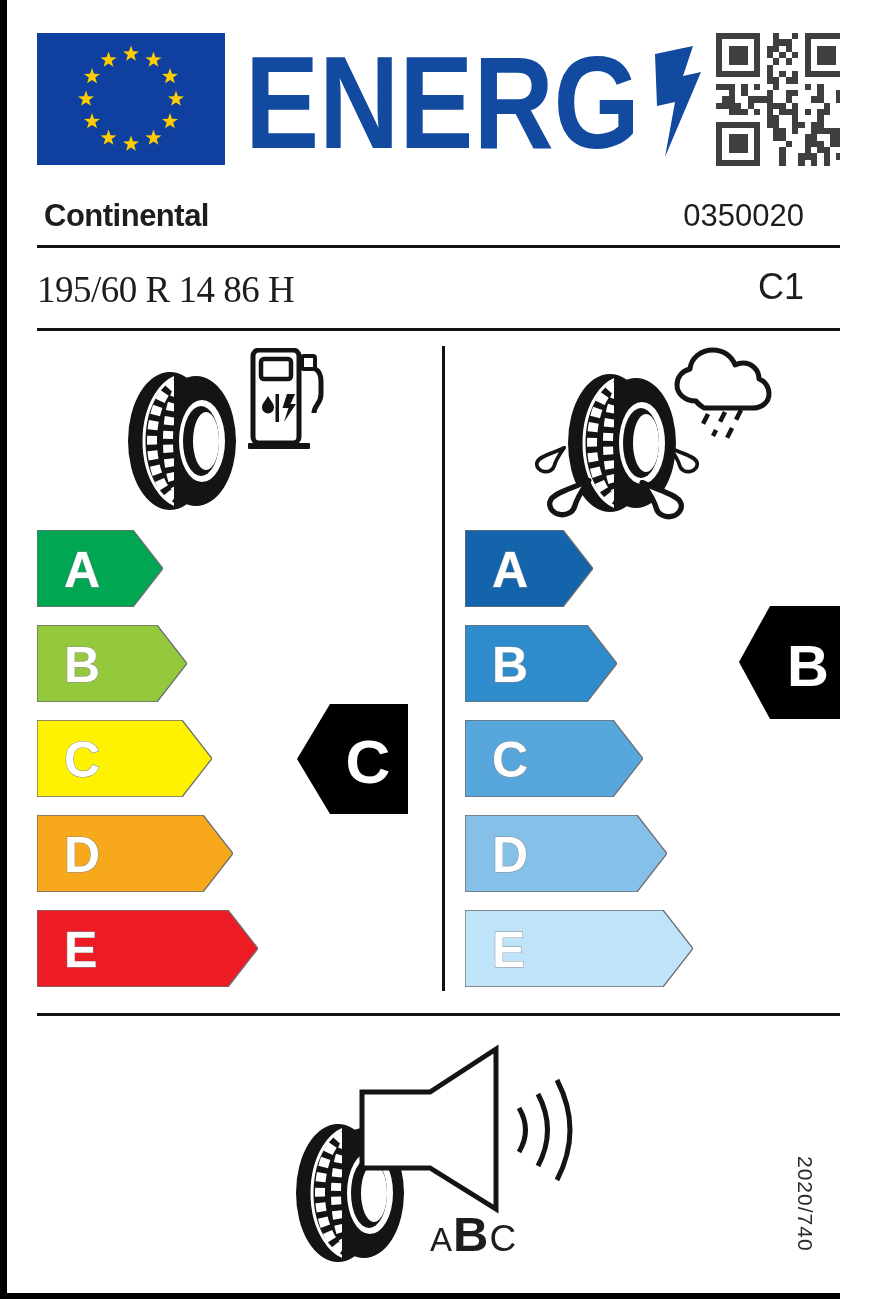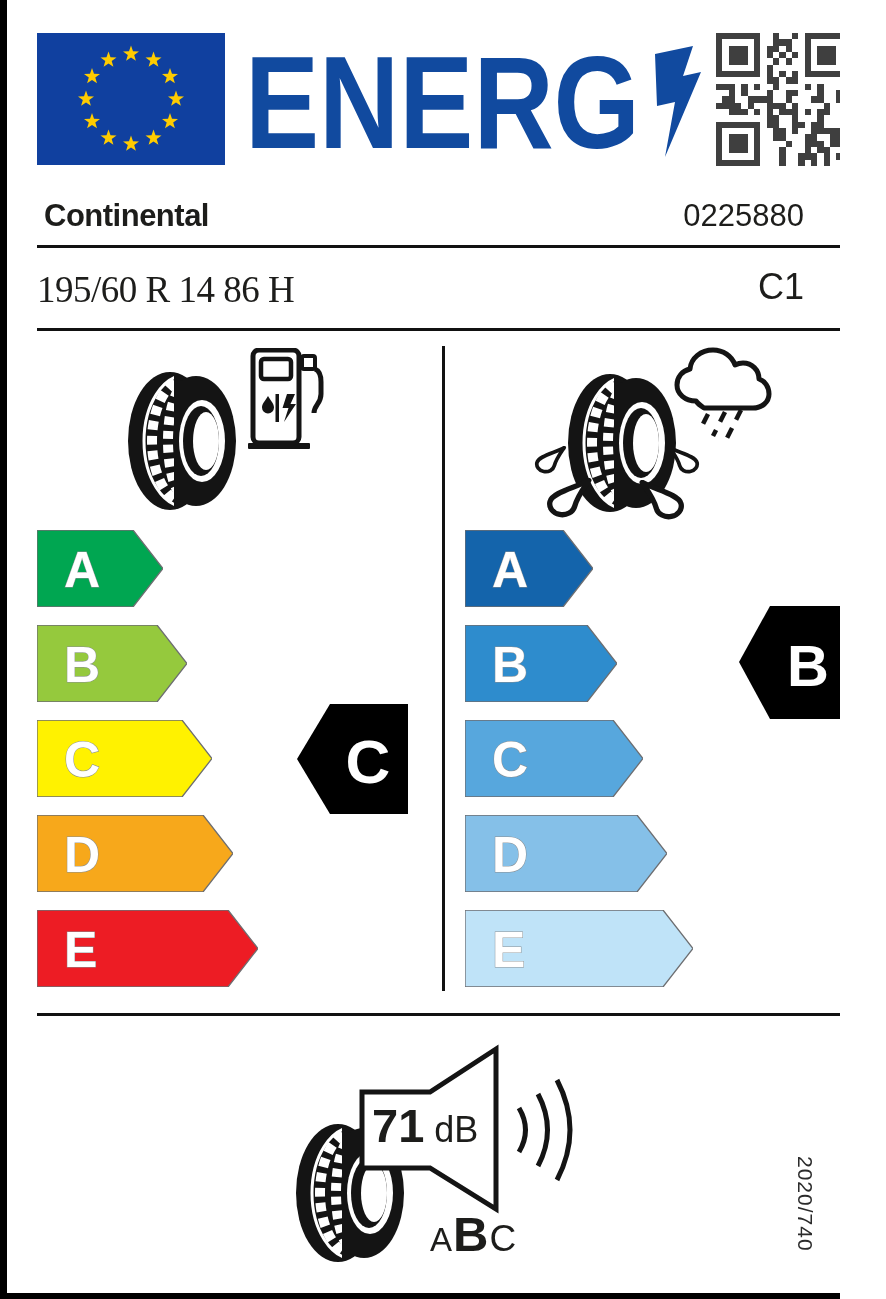--- a/index.html
+++ b/index.html
@@ -296,21 +296,21 @@
       <rect x="5" y="20" width="1" height="1" fill="#3f3f3f"></rect>
       <rect x="6" y="20" width="1" height="1" fill="#3f3f3f"></rect>
       <rect x="10" y="20" width="1" height="1" fill="#3f3f3f"></rect>
       <rect x="13" y="20" width="1" height="1" fill="#3f3f3f"></rect>
       <rect x="15" y="20" width="1" height="1" fill="#3f3f3f"></rect>
       <rect x="17" y="20" width="1" height="1" fill="#3f3f3f"></rect>
       <rect x="20" y="20" width="1" height="1" fill="#3f3f3f"></rect>
     </svg>
 
   <div class="brand">Continental</div>
-  <div class="typeid">0225880</div>
+  <div class="typeid">0350020</div>
   <div class="rule" style="top:245px"></div>
 
   <div class="size">195/60 R 14 86 H</div>
   <div class="tclass">C1</div>
   <div class="rule" style="top:328px"></div>
 
   <div class="vrule" style="left:442px;top:346px;height:645px"></div>
 
   <svg class="abs" style="left:126px;top:370px" width="112" height="142">
     <use href="#tire-sym" xlink:href="#tire-sym" width="112" height="142"></use>
@@ -410,23 +410,19 @@
     <use href="#tire-sym" xlink:href="#tire-sym" width="112" height="142"></use>
   </svg>
   <svg class="abs" style="left:356px;top:1044px" width="250" height="172" viewBox="0 0 250 172">
     <path d="M6,48 H74 L140,5 V165 L74,124 H6 Z" fill="#fff" stroke="#141414" stroke-width="5"></path>
     <g fill="none" stroke="#141414" stroke-width="5">
       <path d="M163,64 q13,22 0,44"></path>
       <path d="M182,50 q19,36 0,72"></path>
       <path d="M201,36 q26,50 0,100"></path>
     </g>
   </svg>
-  <div class="noise-db">
-    <span class="val">71</span>
-    <span class="unit">dB</span>
-  </div>
   <div class="noise-abc">
     <span class="na">A</span><span class="nb">B</span><span class="nc">C</span>
   </div>
 
   <div class="regulation">2020/740</div>
 
 </div>
 
 </body></html>

